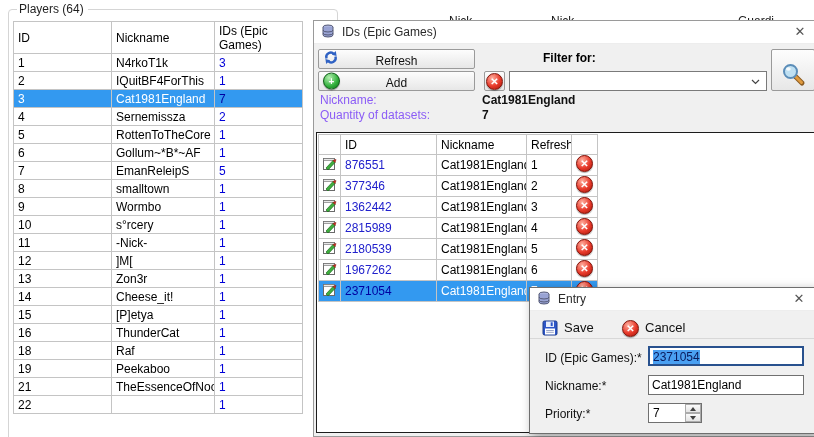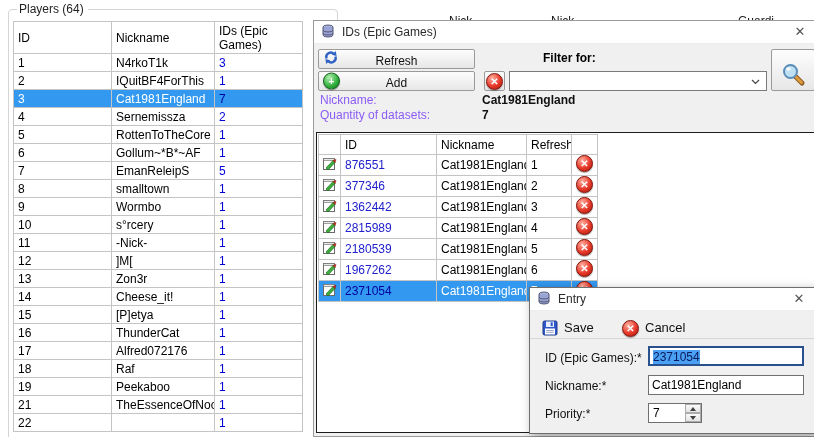--- a/index.html
+++ b/index.html
@@ -208,25 +208,20 @@
           <td>15</td>
           <td>[P]etya</td>
           <td class="count">1</td>
         </tr>
         <tr>
           <td>16</td>
           <td>ThunderCat</td>
           <td class="count">1</td>
         </tr>
         <tr>
-          <td>17</td>
-          <td>Alfred072176</td>
-          <td class="count">1</td>
-        </tr>
-        <tr>
           <td>18</td>
           <td>Raf</td>
           <td class="count">1</td>
         </tr>
         <tr>
           <td>19</td>
           <td>Peekaboo</td>
           <td class="count">1</td>
         </tr>
         <tr>

